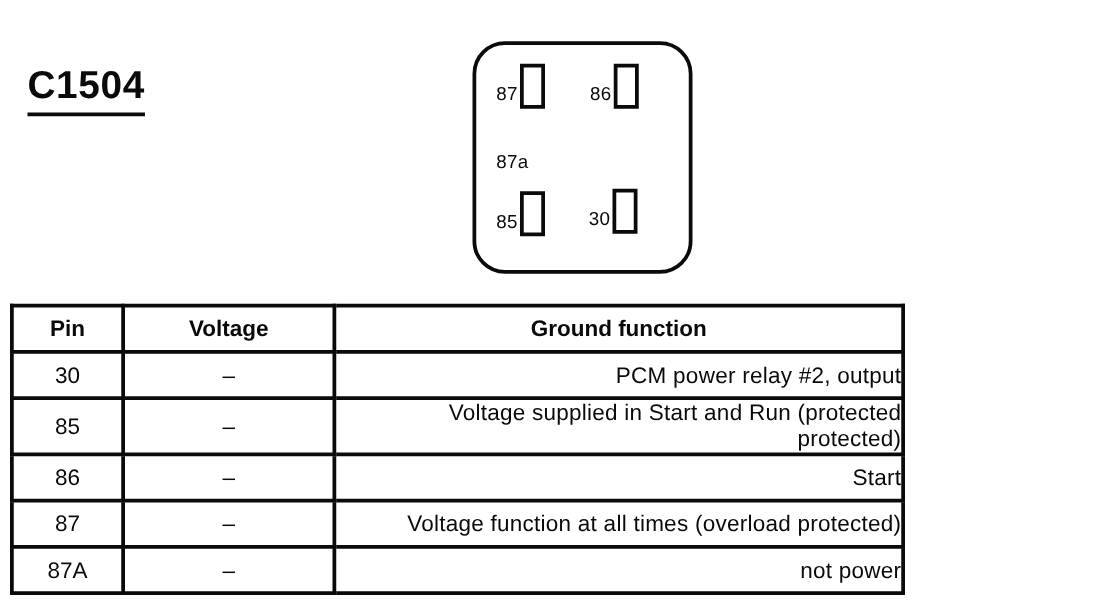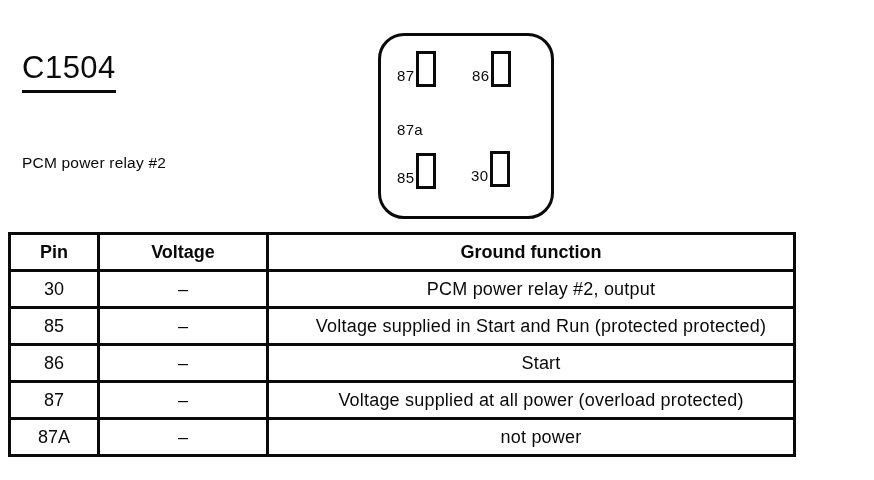--- a/index.html
+++ b/index.html
@@ -13,21 +13,21 @@
     background: #ffffff;
     overflow: hidden;
   }
 
   
   .connector-id {
     position: absolute;
     left: 22px;
     top: 52px;
     font-size: 31px;
-    font-weight: normal;
+    font-weight: bold;
     letter-spacing: 0.5px;
     border-bottom: 3px solid #0a0a0a;
     padding-bottom: 5px;
     line-height: 1.05;
     text-align: right;
   }
   .connector-desc {
     position: absolute;
     left: 22px;
     top: 154px;
@@ -68,52 +68,51 @@
   .pin-87a { left: 16px;  top: 85px;  }
   .pin-85  { left: 16px;  top: 123px; }
   .pin-30  { left: 90px;  top: 121px; }
   .pin-87 .pin-slot, .pin-86 .pin-slot { position: relative; top: -6px; }
   .pin-85 .pin-slot, .pin-30 .pin-slot { position: relative; top: -6px; }
 
   
   .pinout-table {
     position: absolute;
     left: 8px;
-    top: 232px;
-    width: 788px;
+    top: 243px;
+    width: 716px;
     border-collapse: collapse;
     table-layout: fixed;
     font-size: 18px;
   }
   .pinout-table th, .pinout-table td {
     border: 3px solid #0a0a0a;
     height: 37px;
     padding: 0;
     vertical-align: middle;
     background: #ffffff;
   }
   .pinout-table th {
     font-weight: bold;
     text-align: center;
     font-size: 18px;
   }
   .col-pin     { width: 89px; }
   .col-circuit { width: 169px; }
   .col-func    { width: auto; }
   td.cell-pin, td.cell-circuit { text-align: center; }
-  td.cell-func { text-align: center; padding-left: 20px; letter-spacing: 0.2px; }
+  td.cell-func { text-align: right; padding-left: 20px; letter-spacing: 0.2px; }
 </style>
 </head>
 <body>
 
 <div class="page">
 
   <div class="connector-id">C1504</div>
 
-  <div class="connector-desc">PCM power relay #2</div>
 
   <div class="connector-diagram">
     <div class="pin-group pin-87">
       <span class="pin-label">87</span>
       <span class="pin-slot"></span>
     </div>
     <div class="pin-group pin-86">
       <span class="pin-label">86</span>
       <span class="pin-slot"></span>
     </div>
@@ -155,21 +154,21 @@
         <td class="cell-func">Voltage supplied in Start and Run (protected protected)</td>
       </tr>
       <tr>
         <td class="cell-pin">86</td>
         <td class="cell-circuit">–</td>
         <td class="cell-func">Start</td>
       </tr>
       <tr>
         <td class="cell-pin">87</td>
         <td class="cell-circuit">–</td>
-        <td class="cell-func">Voltage supplied at all power (overload protected)</td>
+        <td class="cell-func">Voltage function at all times (overload protected)</td>
       </tr>
       <tr>
         <td class="cell-pin">87A</td>
         <td class="cell-circuit">–</td>
         <td class="cell-func">not power</td>
       </tr>
     </tbody>
   </table>
 
 </div>

